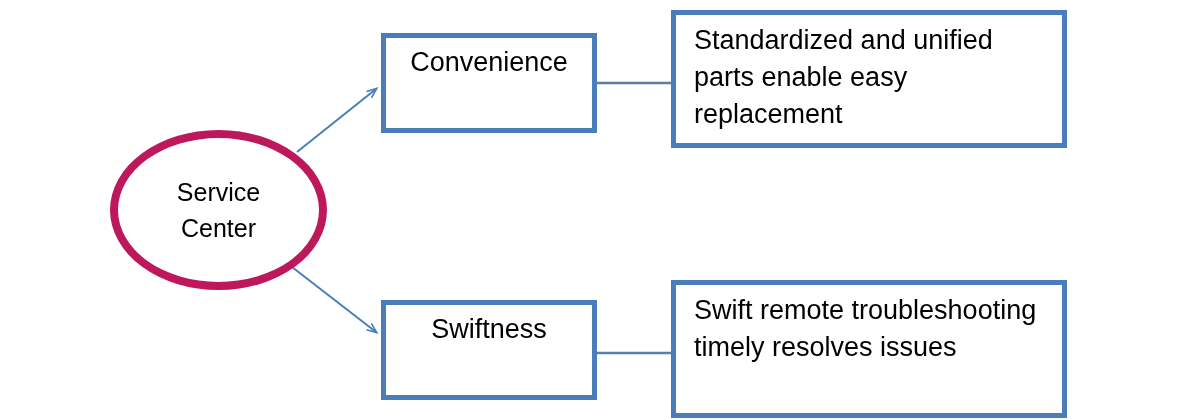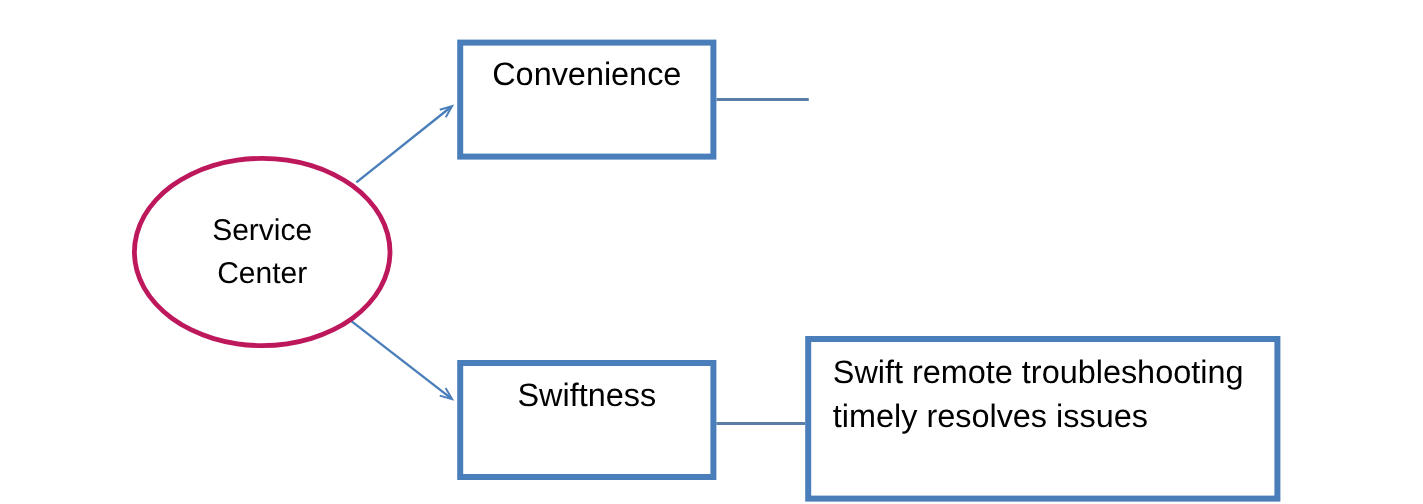--- a/index.html
+++ b/index.html
@@ -28,21 +28,21 @@
   }
 
   
   .node-ellipse {
     position: absolute;
     left: 110px;
     top: 130px;
     width: 217px;
     height: 160px;
     box-sizing: border-box;
-    border: 4px solid #be185d;
+    border: 8px solid #be185d;
     border-radius: 50%;
     background: #ffffff;
     display: flex;
     align-items: center;
     justify-content: center;
     text-align: center;
   }
   .node-ellipse .node-text {
     font-size: 25px;
     line-height: 36px;
@@ -115,20 +115,23 @@
 
   <div class="node-ellipse" id="node-service-center">
     <span class="node-text">Service
 Center</span>
   </div>
 
   <div class="node-box box-category" id="node-convenience">
     <span class="node-text">Convenience</span>
   </div>
 
+  <div class="node-box box-description" id="node-convenience-desc">
+    <span class="node-text">Standardized and unified parts enable easy replacement</span>
+  </div>
 
   <div class="node-box box-description" id="node-swiftness-desc">
     <span class="node-text">Swift remote troubleshooting timely resolves issues</span>
   </div>
 
   <div class="node-box box-category" id="node-swiftness">
     <span class="node-text">Swiftness</span>
   </div>
 
 </div>

